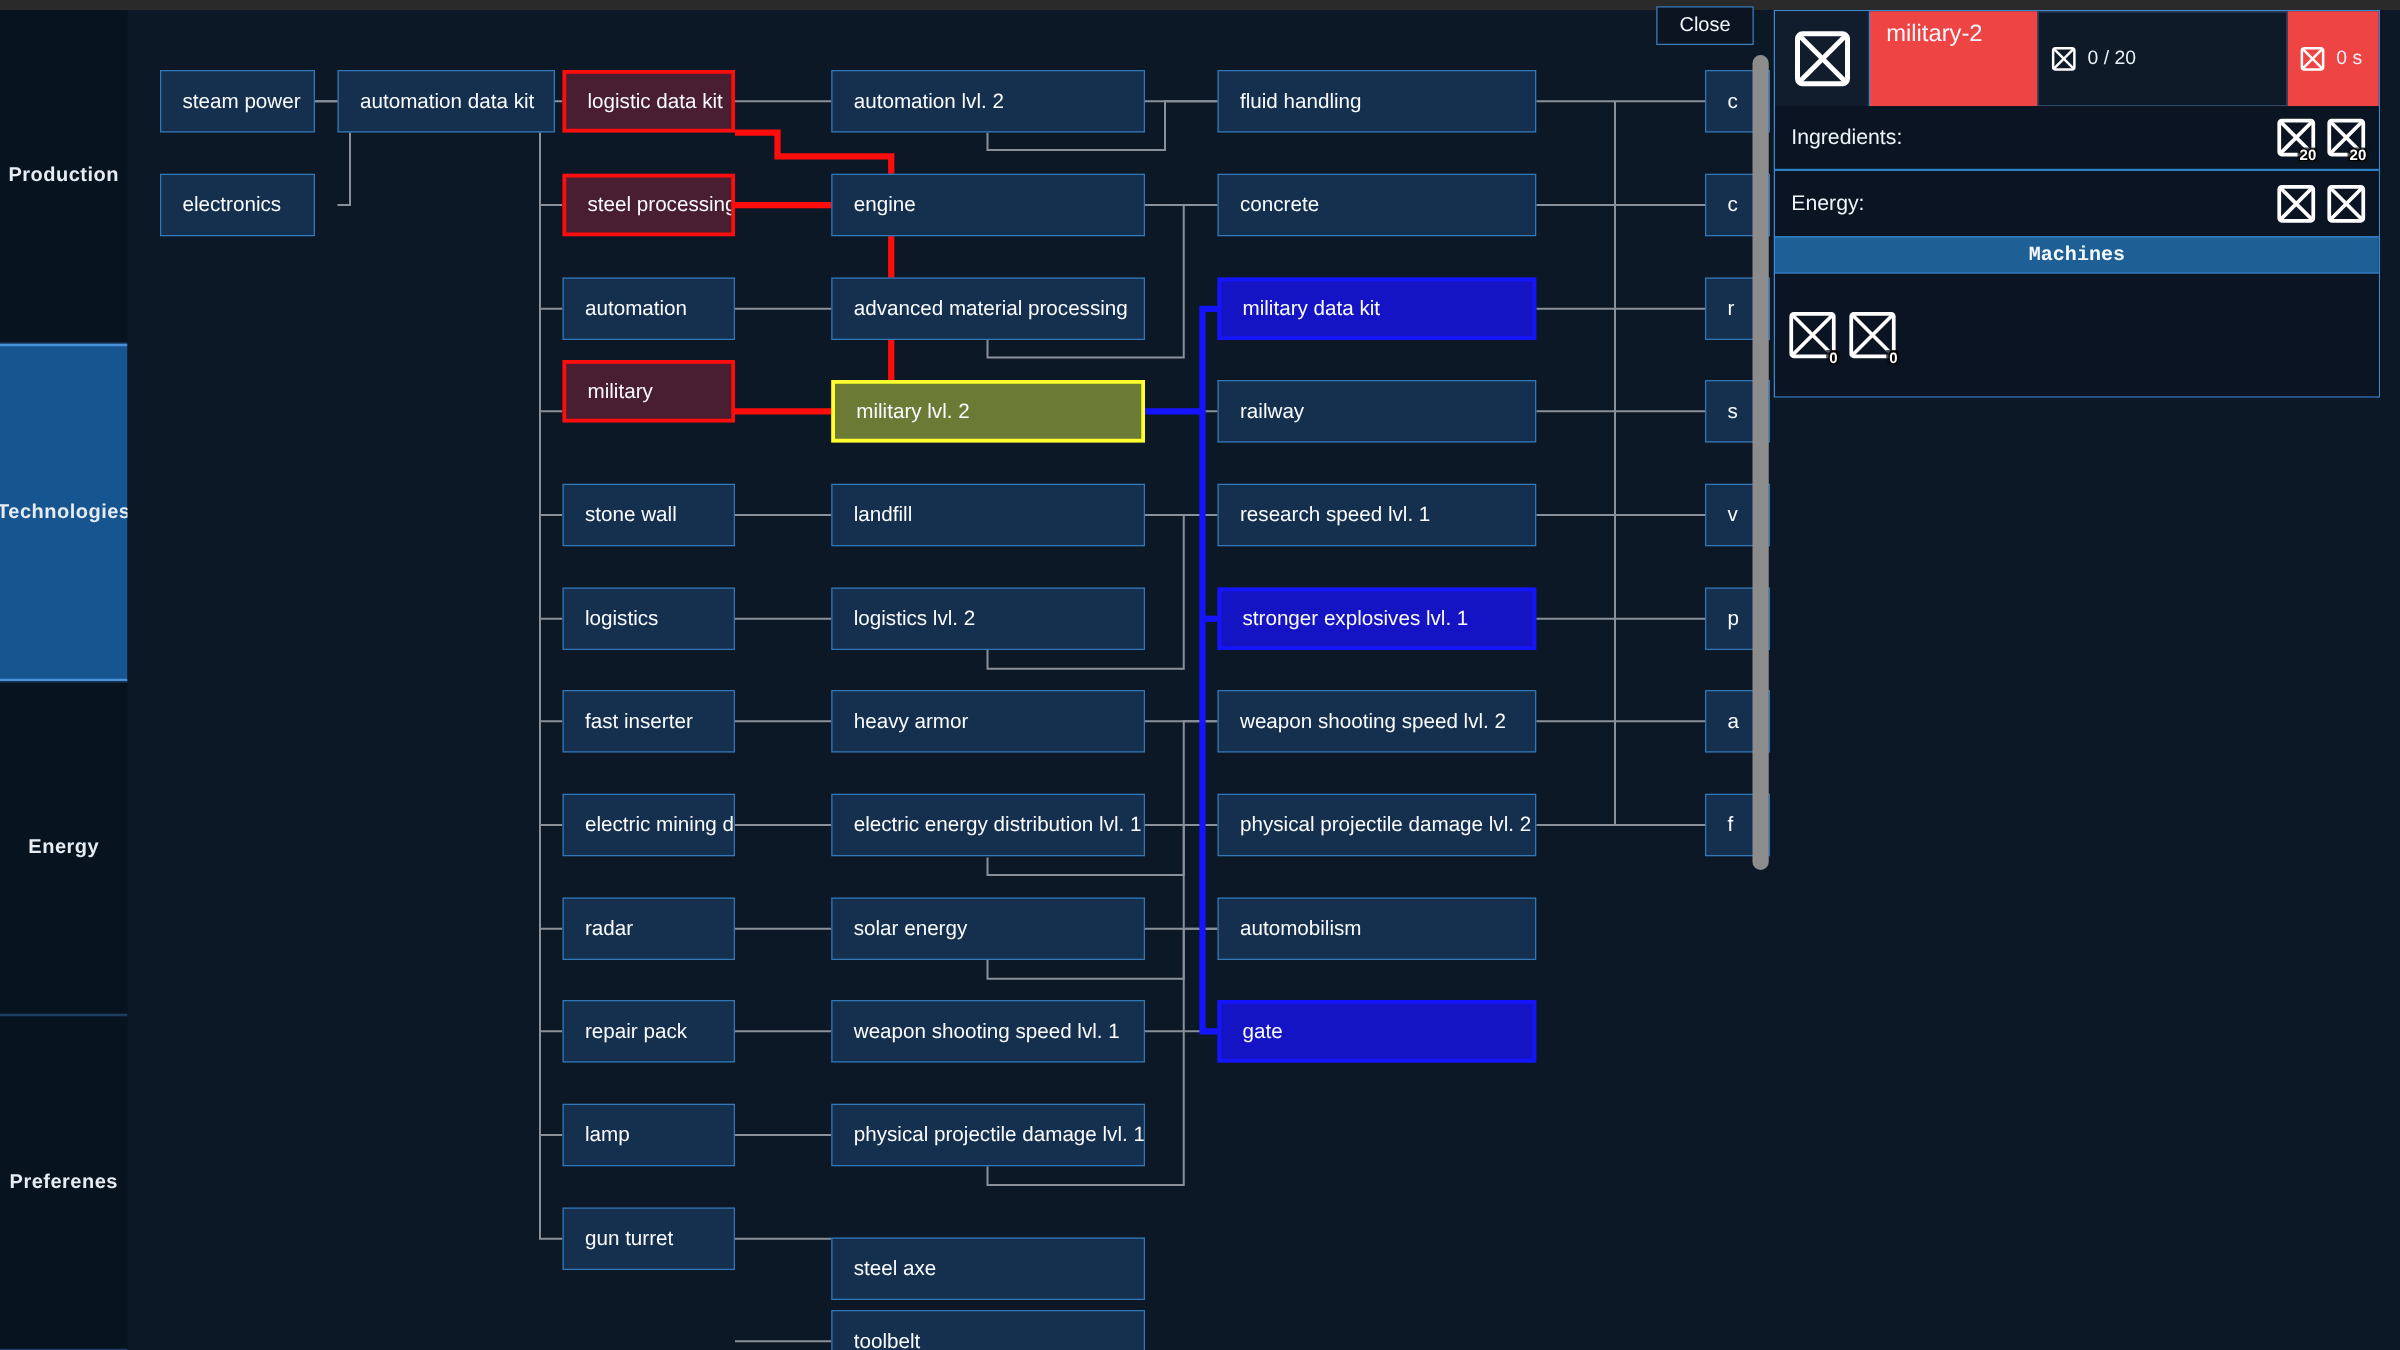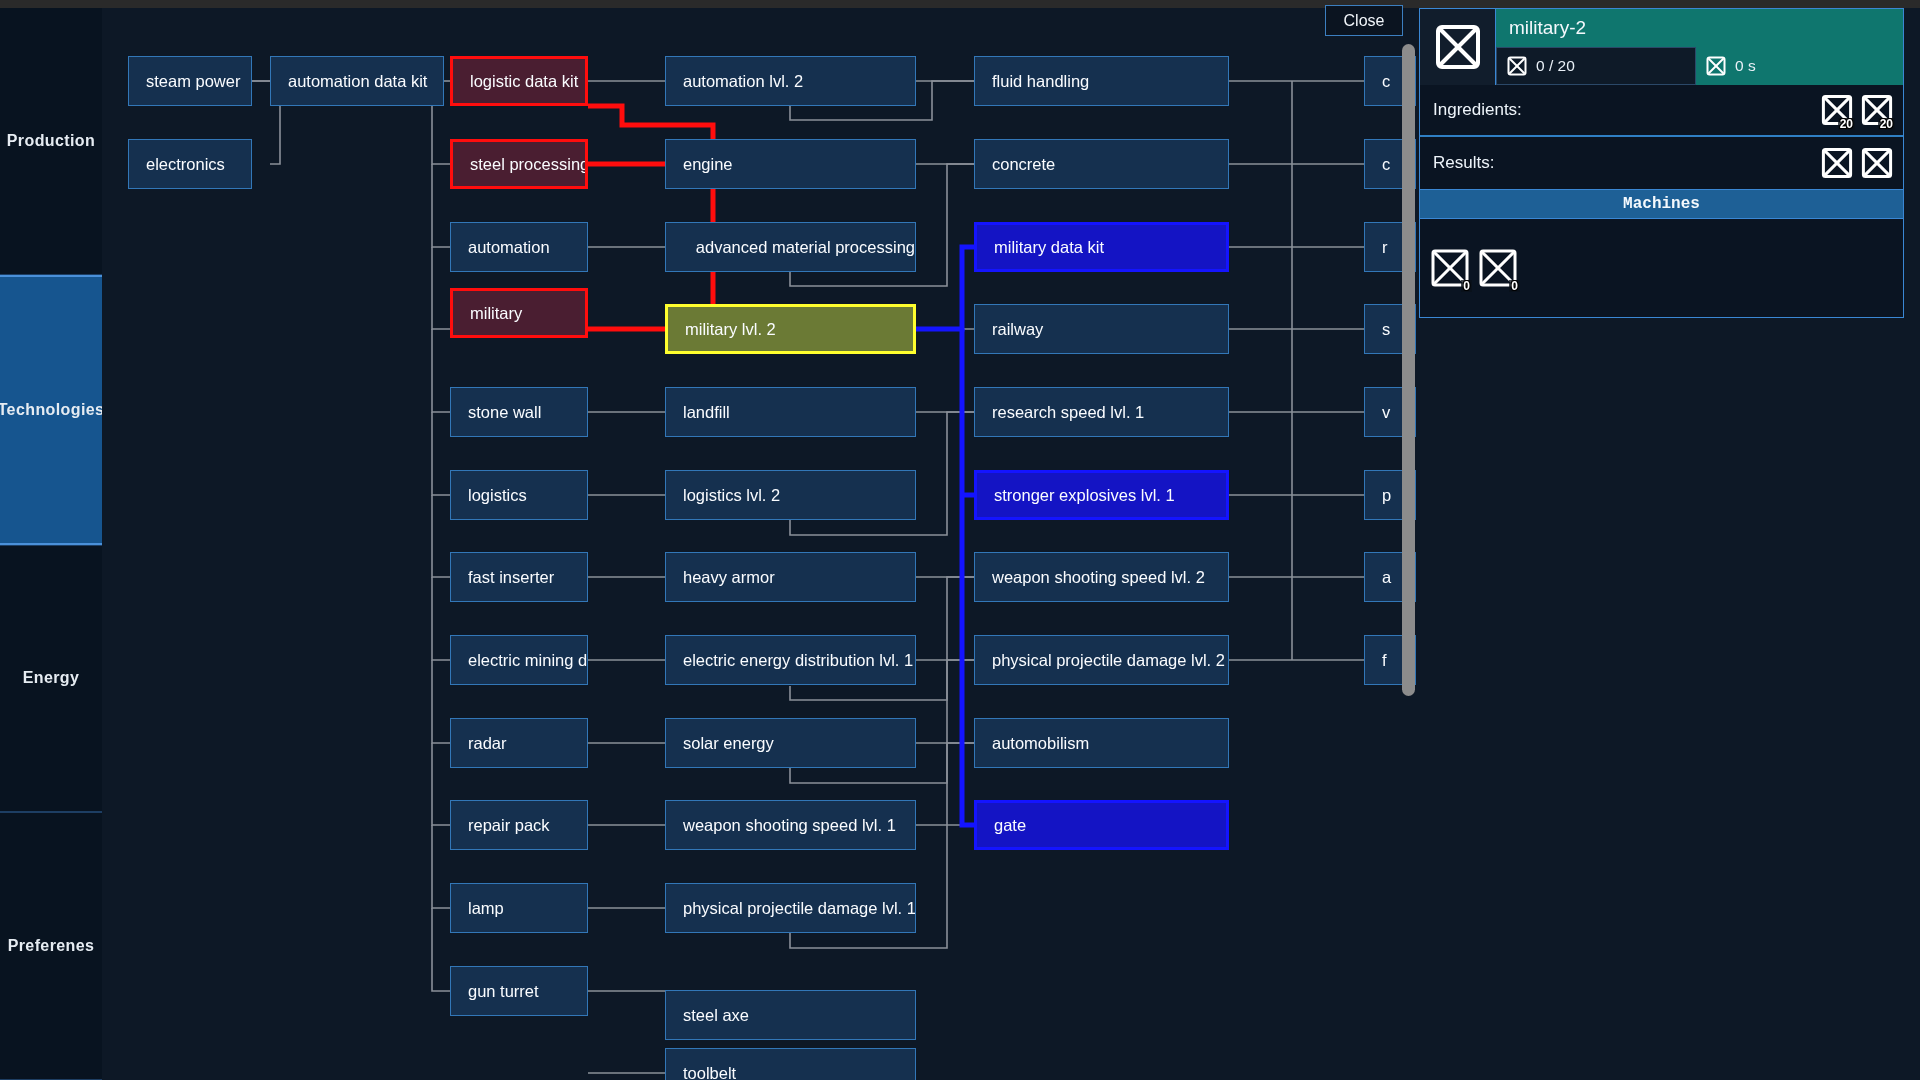--- a/index.html
+++ b/index.html
@@ -102,21 +102,21 @@
     z-index: 40;
     display: flex; flex-direction: column;
   }
   .info-head { display: flex; height: 76px; }
   .info-icon-box {
     width: 76px; height: 76px;
     background: #111d2c;
     border-right: 1.5px solid #3a87d4;
     display: flex; align-items: center; justify-content: center;
   }
-  .info-head-right { flex: 1; display: flex; flex-direction: column; background: #0f766e; }
+  .info-head-right { flex: 1; display: flex; flex-direction: row; background: #ef4444; gap: 44px; }
   .info-title {
     height: 38px; display: flex; align-items: center;
     padding-left: 13px; color: #f4f8fc; font-size: 19px;
   }
   .info-stats { flex: 1; display: flex; align-items: stretch; }
   .stat {
     display: flex; align-items: center; gap: 9px;
     padding: 0 10px;
     color: #e9f0f7; font-size: 15.5px;
   }
@@ -281,21 +281,21 @@
         </div>
         <div class="node" style="left: 348px; top: 958px; width: 138px;">
           <span>gun turret</span>
         </div>
         <div class="node" style="left: 563px; top: 48px; width: 251px;">
           <span>automation lvl. 2</span>
         </div>
         <div class="node" style="left: 563px; top: 131px; width: 251px;">
           <span>engine</span>
         </div>
-        <div class="node" style="left: 563px; top: 214px; width: 251px; justify-content: flex-end;">
+        <div class="node" style="left: 563px; top: 214px; width: 251px;">
           <span>advanced material processing</span>
         </div>
         <div class="node selected" style="left: 563px; top: 296px; width: 251px;">
           <span>military lvl. 2</span>
         </div>
         <div class="node" style="left: 563px; top: 379px; width: 251px;">
           <span>landfill</span>
         </div>
         <div class="node" style="left: 563px; top: 462px; width: 251px;">
           <span>logistics lvl. 2</span>
@@ -439,21 +439,21 @@
               <rect x="2.4" y="2.4" width="27.2" height="27.2" rx="2" fill="none" stroke="#ffffff" stroke-width="3"></rect>
               <line x1="3.4" y1="3.4" x2="28.6" y2="28.6" stroke="#ffffff" stroke-width="3"></line>
               <line x1="28.6" y1="3.4" x2="3.4" y2="28.6" stroke="#ffffff" stroke-width="3"></line>
             </svg>
             <span class="qty">20</span>
           </span>
         </span>
     </div>
 
     <div class="io-row">
-      <span class="io-label">Results:</span>
+      <span class="io-label">Energy:</span>
       <span class="io-items" id="results-items">
           <span class="ico">
             <svg width="32" height="32" viewBox="0 0 32 32">
               <rect x="2.4" y="2.4" width="27.2" height="27.2" rx="2" fill="none" stroke="#ffffff" stroke-width="3"></rect>
               <line x1="3.4" y1="3.4" x2="28.6" y2="28.6" stroke="#ffffff" stroke-width="3"></line>
               <line x1="28.6" y1="3.4" x2="3.4" y2="28.6" stroke="#ffffff" stroke-width="3"></line>
             </svg>
           </span>
           <span class="ico">
             <svg width="32" height="32" viewBox="0 0 32 32">

